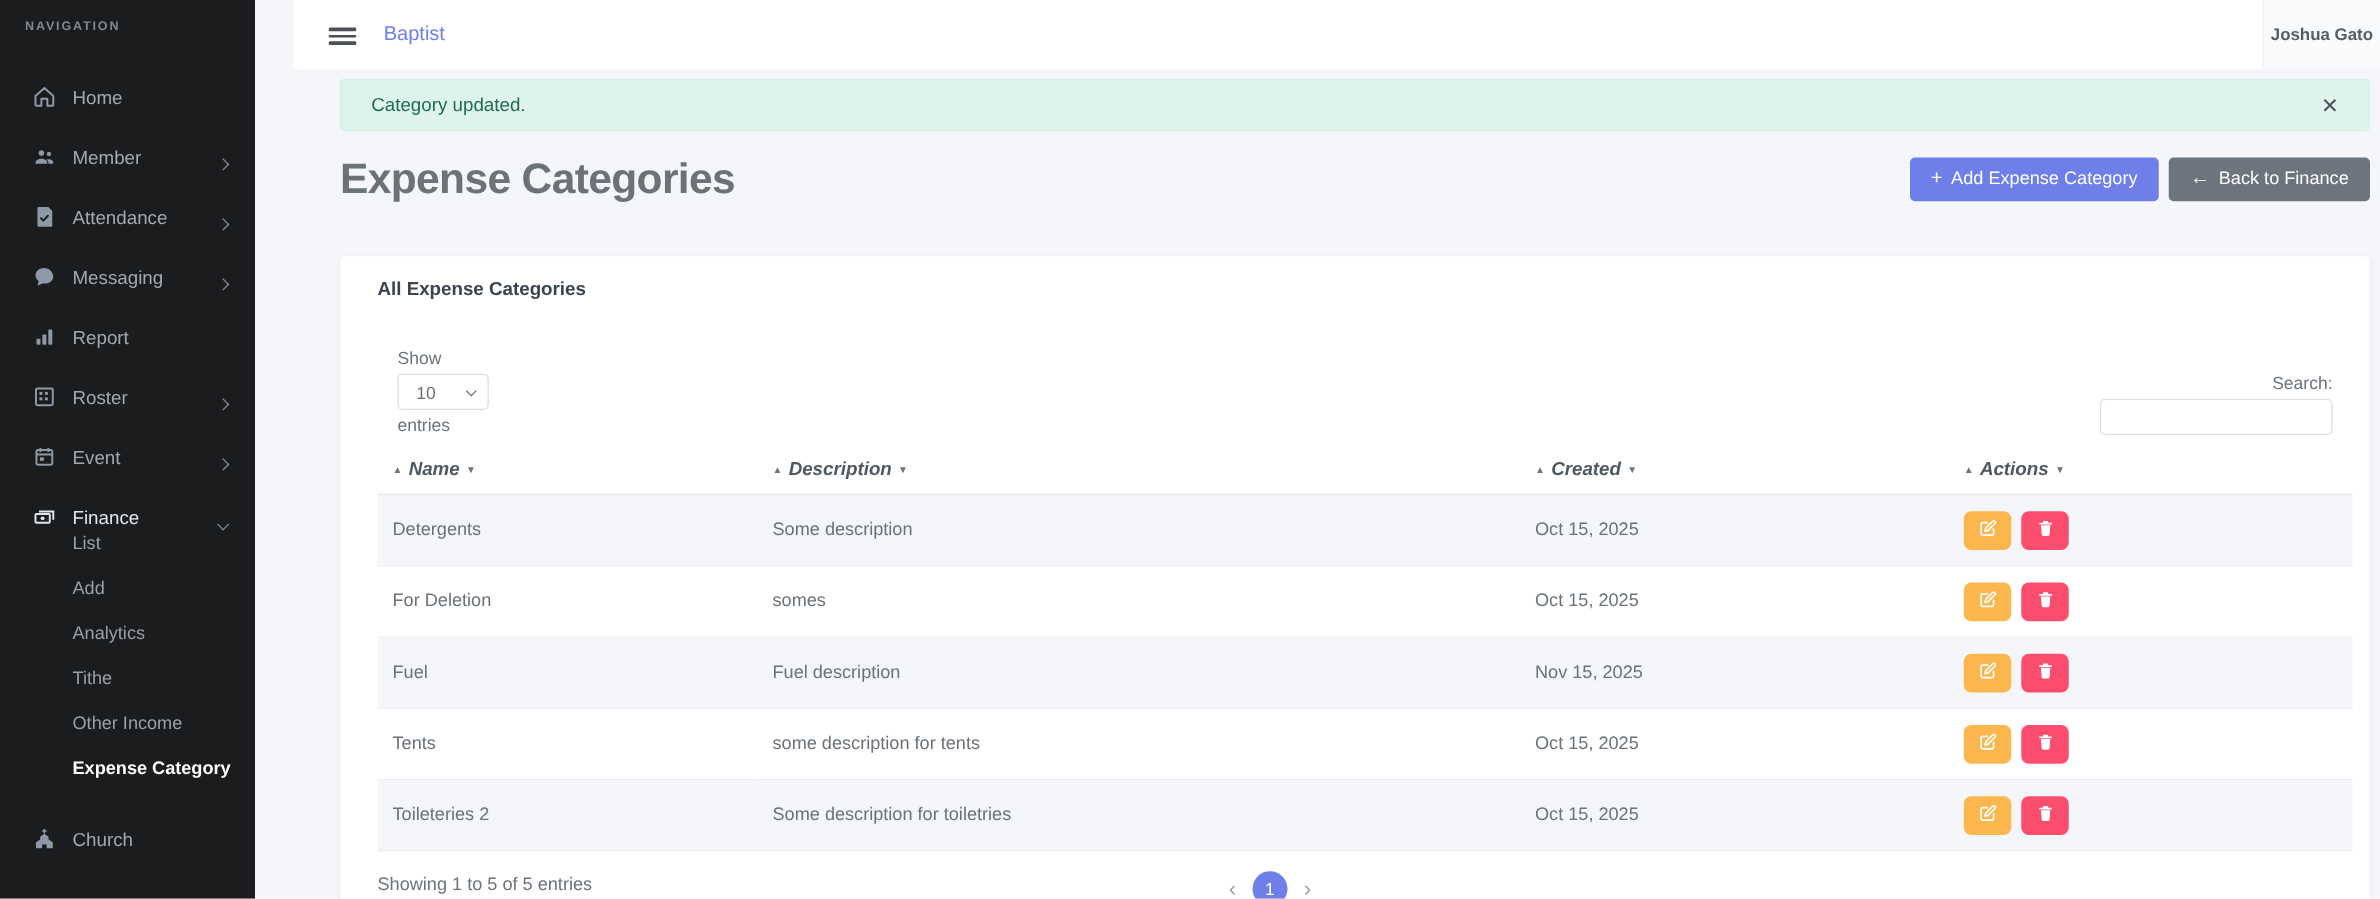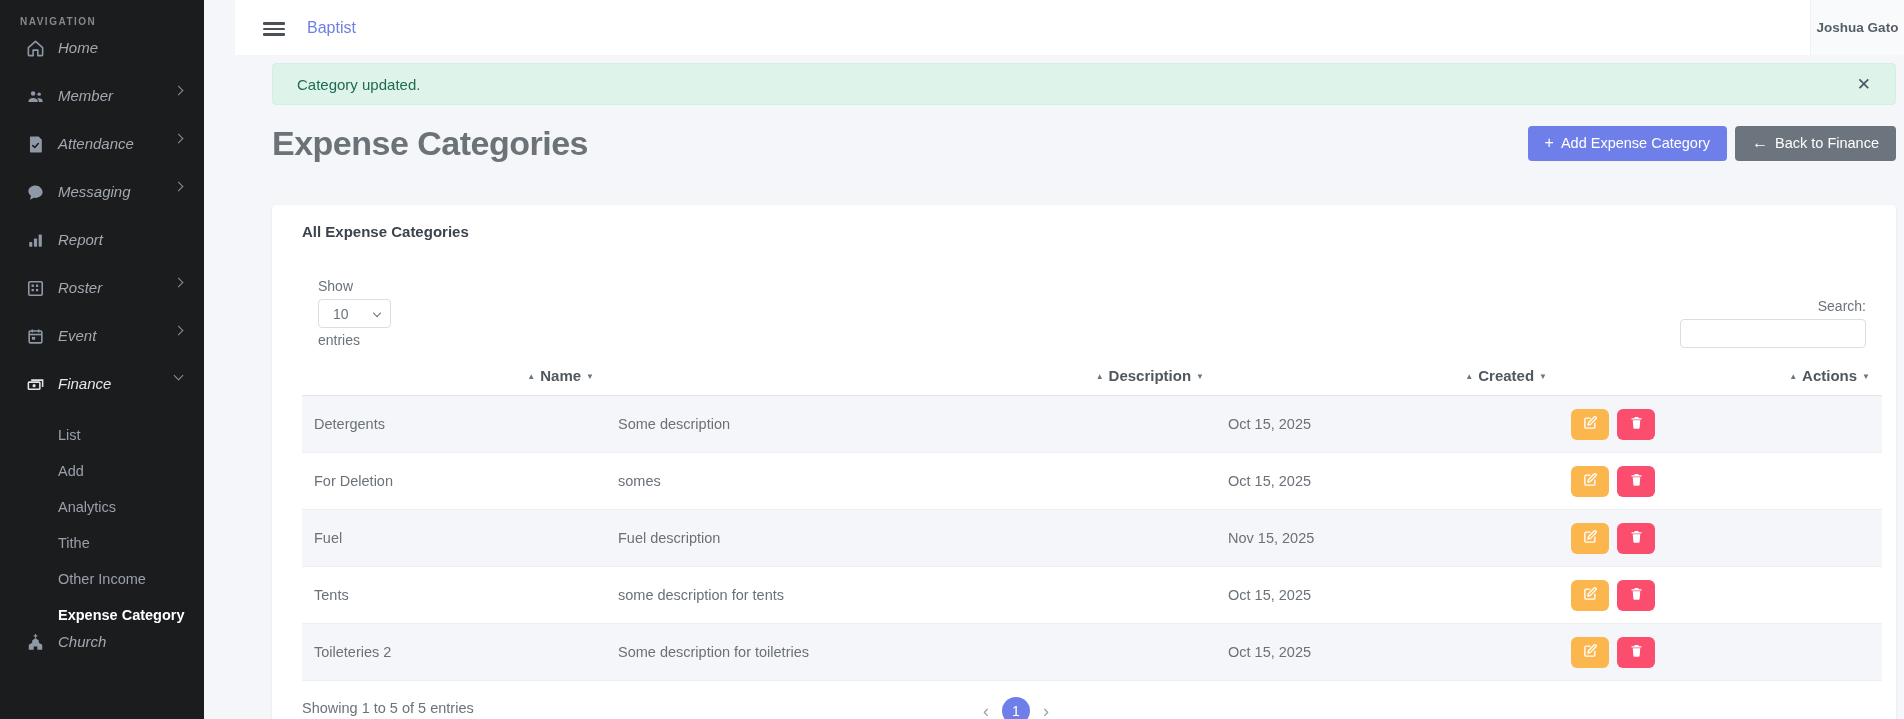--- a/index.html
+++ b/index.html
@@ -4,21 +4,21 @@
 <style>
   * { margin:0; padding:0; box-sizing:border-box; }
   html,body { width:1904px; height:719px; overflow:hidden; }
   body { font-family:"Liberation Sans","DejaVu Sans",sans-serif; background:#f4f6f9; color:#6b727a; }
   .app { position:relative; width:1904px; height:719px; overflow:hidden; }
 
   
   .sidebar { position:absolute; left:0; top:0; width:204px; height:719px; background:#1a1c1e; overflow:hidden; }
   .nav-label { padding:16px 0 0 20px; font-size:10px; font-weight:700; letter-spacing:1.5px; color:#83888e; }
   .menu { list-style:none; margin-top:12px; }
-  .menu-item { height:48px; display:flex; align-items:flex-start; padding:0 22px 0 26px; color:#a2a9b0; font-size:15px; cursor:pointer;font-style:italic; }
+  .menu-item { height:48px; display:flex; align-items:flex-end; padding:0 22px 0 26px; color:#a2a9b0; font-size:15px; cursor:pointer; }
   .menu-item .mi-icon { width:19px; height:19px; margin-right:13px; color:#8f98a6; flex:none; display:flex; align-items:center; }
   .menu-item .mi-icon svg { width:19px; height:19px; }
   .menu-item .mi-label { flex:1 1 auto; }
   .chev { width:7px; height:7px; border-right:1.6px solid #8b929b; border-bottom:1.6px solid #8b929b; transform:rotate(-45deg); flex:none; }
   .chev.down { transform:rotate(45deg); margin-top:-3px; }
   .menu-item.open { color:#e2e7ec; }
   .menu-item.open .mi-icon { color:#dfe4ea; }
   .submenu { list-style:none; margin-top:-6px; }
   .submenu-item { height:36px; display:flex; align-items:center; padding-left:58px; font-size:14.5px; color:#99a0a8; cursor:pointer; }
   .submenu-item.active { color:#ffffff; font-weight:700; }
@@ -53,21 +53,21 @@
   .show-group { font-size:14px; color:#6b727a; }
   .select-wrap { position:relative; width:73px; margin:5px 0 4px; }
   .page-size { width:73px; height:29px; border:1px solid #d9dee3; border-radius:4px; background:#fff; color:#6b727a; font-size:14px; font-family:inherit; padding:0 0 0 14px; appearance:none; -webkit-appearance:none; cursor:pointer; }
   .select-chev { position:absolute; right:11px; top:11px; width:6px; height:6px; border-right:1.6px solid #6b727a; border-bottom:1.6px solid #6b727a; transform:rotate(45deg); pointer-events:none; }
   .search-group { display:flex; flex-direction:column; align-items:flex-end; font-size:14px; color:#6b727a; }
   .search-input { margin-top:5px; width:186px; height:29px; border:1px solid #d9dee3; border-radius:4px; padding:0 10px; font-size:14px; font-family:inherit; color:#4c535a; background:#fff; }
 
   
   table.data { margin-top:8px; width:100%; border-collapse:collapse; table-layout:fixed; }
   col.c-name { width:304px; } col.c-desc { width:610px; } col.c-created { width:343px; } col.c-actions { width:323px; }
-  th { text-align:right; font-size:15px; font-weight:600; color:#50585f; padding:11px 12px; border-bottom:1px solid #e3e6ea; cursor:pointer; white-space:nowrap; }
+  th { text-align:left; font-size:15px; font-weight:600; color:#50585f; padding:11px 12px; border-bottom:1px solid #e3e6ea; cursor:pointer; white-space:nowrap;font-style:italic; }
   th .tri { font-size:8px; color:#6c757d; vertical-align:2px; }
   th .tri.up { margin-right:5px; } th .tri.dn { margin-left:5px; }
   td { font-size:14.5px; color:#6a7178; padding:0 12px; height:57px; vertical-align:middle; border-bottom:1px solid #edeff3; }
   tr.stripe td { background:#f5f6fa; }
   .row-actions { display:flex; gap:8px; }
   .icon-btn { width:38px; height:31px; border:none; border-radius:6px; display:flex; align-items:center; justify-content:center; cursor:pointer; }
   .icon-btn svg { width:15px; height:15px; }
   .icon-btn.edit { background:#fcb64e; }
   .icon-btn.del { background:#fb4d6d; }
 

